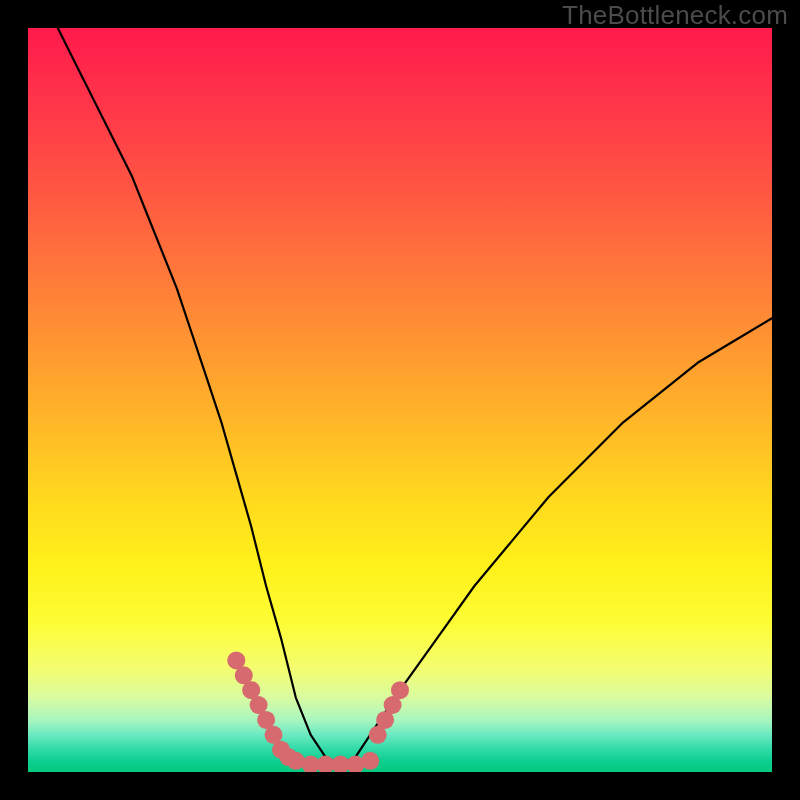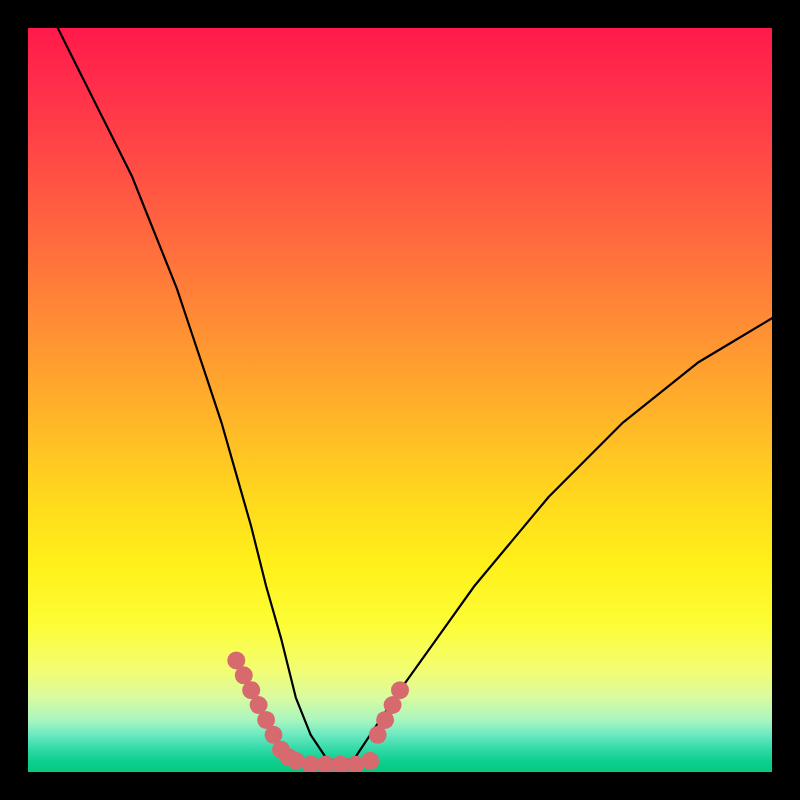--- a/index.html
+++ b/index.html
@@ -63,20 +63,21 @@
     font-size: 26px;
     letter-spacing: 0.2px;
     font-weight: 400;
     user-select: none;
   }
 </style>
 </head>
 <body>
 
 <div class="frame">
+  <div class="watermark">TheBottleneck.com</div>
   <div class="plot">
     <div class="gradient-bg"></div>
     <svg class="curve-svg" viewBox="0 0 744 744" preserveAspectRatio="none">
       <g>
         <path id="curve-path" fill="none" stroke="#000" stroke-width="2.2" stroke-linecap="round" stroke-linejoin="round" d="M29.8 0.0 L44.6 29.8 L59.5 59.5 L74.4 89.3 L89.3 119.0 L104.2 148.8 L119.0 186.0 L133.9 223.2 L148.8 260.4 L163.7 305.0 L178.6 349.7 L193.4 394.3 L208.3 446.4 L223.2 498.5 L238.1 558.0 L253.0 610.1 L267.8 669.6 L282.7 706.8 L297.6 729.1 L312.5 736.6 L327.4 729.1 L342.2 706.8 L372.0 662.2 L409.2 610.1 L446.4 558.0 L483.6 513.4 L520.8 468.7 L558.0 431.5 L595.2 394.3 L632.4 364.6 L669.6 334.8 L706.8 312.5 L744.0 290.2"></path>
       </g>
       <g id="highlight-group">
           <circle cx="208.3" cy="632.4" r="9" fill="#d76a6e"></circle>
           <circle cx="215.8" cy="647.3" r="9" fill="#d76a6e"></circle>
           <circle cx="223.2" cy="662.2" r="9" fill="#d76a6e"></circle>

